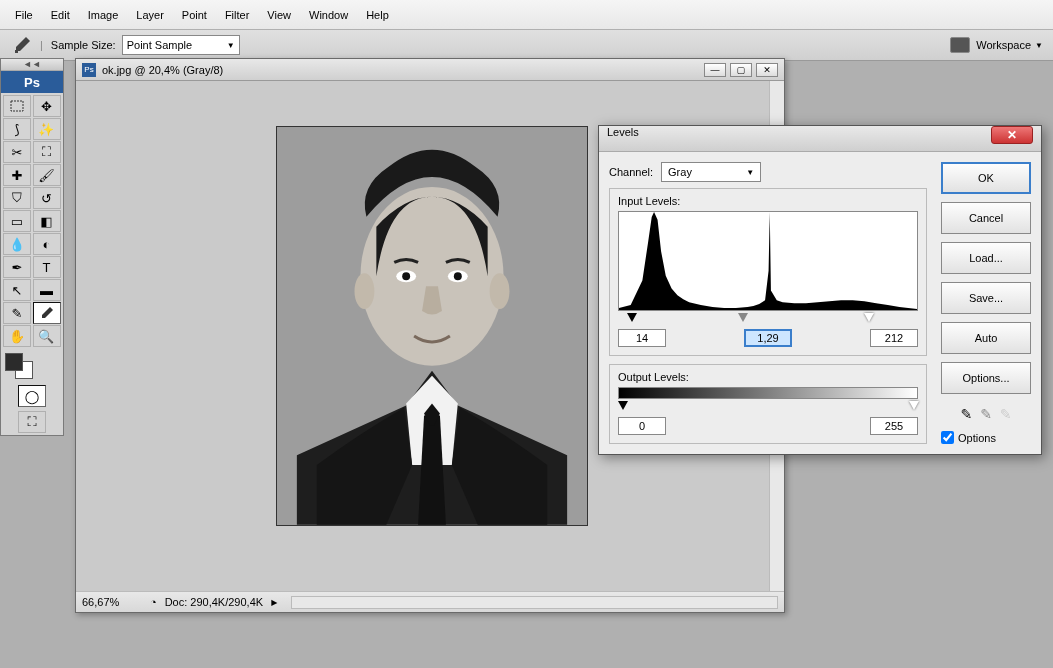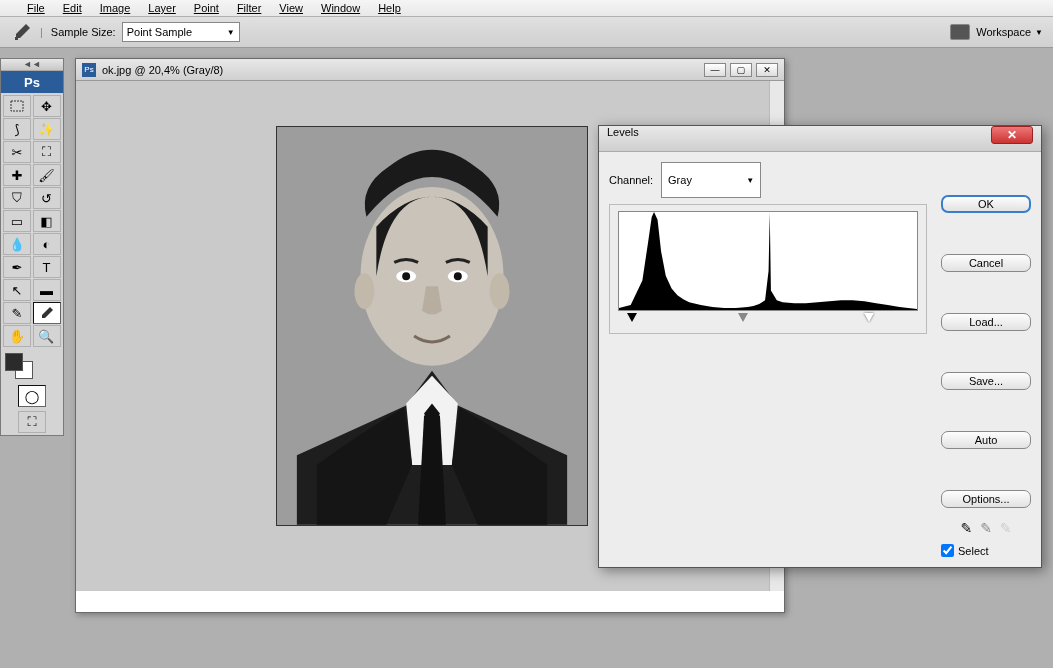--- a/index.html
+++ b/index.html
@@ -1,18 +1,18 @@
 <!DOCTYPE html>
 <html><head>
 <meta charset="utf-8">
 <style>
 * { box-sizing: border-box; margin: 0; padding: 0; font-family: Tahoma, sans-serif; font-size: 11px; }
 body { background: #b0b0b0; width: 1053px; height: 668px; overflow: hidden; position: relative; }
 
-.menubar { background: linear-gradient(#f5f5f5, #e8e8e8); height: 17px; display: flex; align-items: center; padding: 0 18px; border-bottom: 1px solid #b0b0b0; text-decoration: underline; }
+.menubar { background: linear-gradient(#f5f5f5, #e8e8e8); height: 30px; display: flex; align-items: center; padding: 0 6px; border-bottom: 1px solid #b0b0b0; }
 .menubar span { padding: 3px 9px; cursor: default; }
 
 .optbar { background: linear-gradient(#e0e0e0, #d0d0d0); height: 31px; display: flex; align-items: center; padding: 0 10px; border-bottom: 1px solid #999; }
 .optbar .eyedrop { width: 24px; height: 24px; display: flex; align-items: center; justify-content: center; margin-right: 6px; }
 .optbar .dd { display: inline-flex; align-items: center; border: 1px solid #888; background: #fff; height: 20px; padding: 0 4px; margin-left: 6px; min-width: 118px; justify-content: space-between; }
 .optbar .dd .tri { font-size: 8px; }
 .optbar .spacer { flex: 1; }
 .optbar .ws-label { margin-left: 6px; }
 .optbar .ws-tri { font-size: 8px; margin-left: 4px; }
 
@@ -41,28 +41,28 @@
 .doc-status .zoom { width: 60px; }
 .doc-status .tri { font-size:8px; }
 .doc-status .sb-h { flex:1; height:13px; background:#e8e8e8; border:1px solid #bbb; margin-left:6px; }
 
 .dialog { position: absolute; top: 125px; left: 598px; width: 444px; background: #ededed; border: 1px solid #555; box-shadow: 3px 3px 12px rgba(0,0,0,0.4); }
 .dlg-title { height: 26px; background: linear-gradient(#e9e9e9,#cfcfcf); display:flex; padding:0 8px; border-bottom:1px solid #aaa; }
 .dlg-title .close { margin-left:auto; width: 42px; height:18px; background: linear-gradient(#e77,#c33); border:1px solid #922; border-radius:3px; color:#fff; display:flex; align-items:center; justify-content:center; font-weight:bold; font-size:12px;}
 .dlg-body { display:flex; padding: 10px; gap: 14px; }
 .dlg-left { flex:1; }
 .dlg-right { width: 90px; display:flex; flex-direction:column; gap: 8px; }
-.dlg-right button { height: 18px; border: 1px solid #888; background: linear-gradient(#fdfdfd,#e2e2e2); border-radius:7px;margin-top:33px; }
+.dlg-right button { height: 32px; border: 1px solid #888; background: linear-gradient(#fdfdfd,#e2e2e2); border-radius:0; }
 .dlg-right button.primary { border: 2px solid #3a7ecb; }
 .dlg-right .preview { display:flex; align-items:center; gap:4px; margin-top:auto; }
 .dlg-right .eyedrops { display:flex; gap:8px; justify-content:center; margin-top:4px; }
 .dlg-right .eyedrops span { font-size:14px; }
 
 .channel-row { display:flex; align-items:center; gap:8px; margin-bottom:6px; }
-.channel-row .sel { border:1px solid #888; background:#fff; height:36px; min-width:100px; display:flex; align-items:center; justify-content:space-between; padding:0 6px;}
+.channel-row .sel { border:1px solid #888; background:#fff; height:20px; min-width:100px; display:flex; align-items:center; justify-content:space-between; padding:0 6px;}
 .fieldset { border:1px solid #bbb; padding:6px 8px 8px; }
 .label { margin-bottom:4px; display:block; }
 .histogram { border:1px solid #888; height:100px; background:#fff; position:relative; overflow:hidden; }
 .histogram svg { width:100%; height:100%; }
 .slider-track { height:12px; position:relative; margin-top:2px; }
 .slider-track .marker { position:absolute; top:0; width:0; height:0; border-left:5px solid transparent; border-right:5px solid transparent; }
 .marker.black { border-top:9px solid #000; }
 .marker.gray { border-top:9px solid #888; }
 .marker.white { border-top:9px solid #fff; filter: drop-shadow(0 0 1px #555); }
 .inputs-row { display:flex; justify-content:space-between; margin-top:4px; }
@@ -181,60 +181,85 @@
         <path d="M156 245 L130 280 L20 330 L20 400 L292 400 L292 330 L182 280 Z" fill="#1e1e1e"></path>
         <path d="M130 278 L156 250 L182 278 L176 340 L136 340 Z" fill="#f2f2f2"></path>
         <path d="M148 290 L164 290 L170 400 L142 400 Z" fill="#111"></path>
         <path d="M148 288 L156 278 L164 288 L158 300 L154 300 Z" fill="#111"></path>
         <path d="M40 340 Q80 310 128 282 L136 340 L110 400 L40 400 Z" fill="#151515"></path>
         <path d="M272 340 Q232 310 184 282 L176 340 L202 400 L272 400 Z" fill="#151515"></path>
       </svg>
     </div>
     <div class="scroll-v"></div>
   </div>
+  <div class="doc-status">
+    <span class="zoom">66,67%</span>
+    <span>◔</span>
+    <span>Doc: 290,4K/290,4K</span>
+    <span class="tri">▶</span>
+    <div class="sb-h"></div>
+  </div>
 </div>
 
 <div class="dialog">
   <div class="dlg-title">
     <span>Levels</span>
     <div class="close">✕</div>
   </div>
   <div class="dlg-body">
     <div class="dlg-left">
       <div class="channel-row">
         <span>Channel:</span>
         <div class="sel">
           <span>Gray</span>
             <span style="font-size:8px;">▼</span>
         </div>
       </div>
       <div class="fieldset">
+        <span class="label">Input Levels:</span>
         <div class="histogram">
           <svg viewBox="0 0 255 100" preserveAspectRatio="none">
             <polygon fill="#000" points="0,100 0,98 10,95 20,70 25,30 28,5 30,0 33,8 36,40 40,65 45,78 50,85 55,89 60,92 70,95 80,97 90,98 100,98 110,97 115,96 120,94 125,90 128,60 129,0 130,80 135,90 140,92 150,93 160,93 170,92 180,91 190,90 200,90 210,91 220,93 230,95 240,97 255,99 255,100"></polygon>
           </svg>
         </div>
         <div class="slider-track">
           <div class="marker black" style="left:3%;"></div>
           <div class="marker gray" style="left:40%;"></div>
           <div class="marker white" style="left:82%;"></div>
+        </div>
+        <div class="inputs-row">
+          <input value="14" style="">
+          <input class="mid" value="1,29" style="">
+          <input value="212" style="">
+        </div>
+      </div>
+      <div class="fieldset" style="margin-top:8px;">
+        <span class="label">Output Levels:</span>
+        <div class="output-gradient"></div>
+        <div class="slider-track">
+          <div class="marker black" style="left:0%;"></div>
+          <div class="marker white" style="left:97%;"></div>
+        </div>
+        <div class="inputs-row">
+          <input value="0" style="">
+          <input value="255" style="">
         </div>
       </div>
     </div>
     <div class="dlg-right">
       <button class="primary">OK</button>
       <button>Cancel</button>
       <button>Load...</button>
       <button>Save...</button>
       <button>Auto</button>
       <button>Options...</button>
       <div class="eyedrops">
         <span>✎</span>
         <span style="color:#888;">✎</span>
         <span style="color:#ccc;">✎</span>
       </div>
       <label class="preview">
         <input type="checkbox" checked="" style="">
-        <span>Select</span>
+        <span>Options</span>
       </label>
     </div>
   </div>
 </div>
 
 </body></html>

